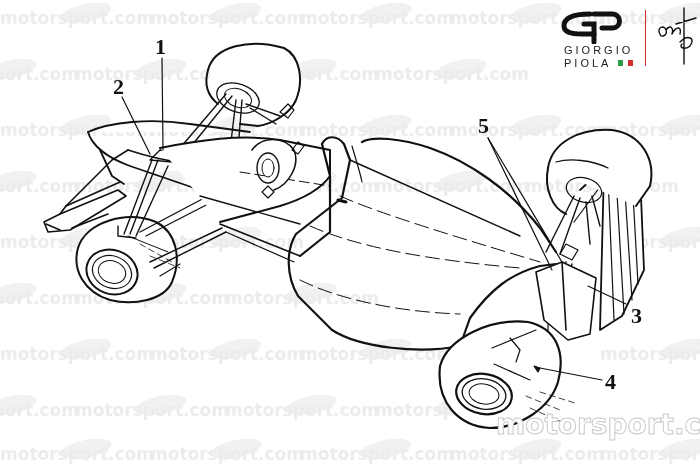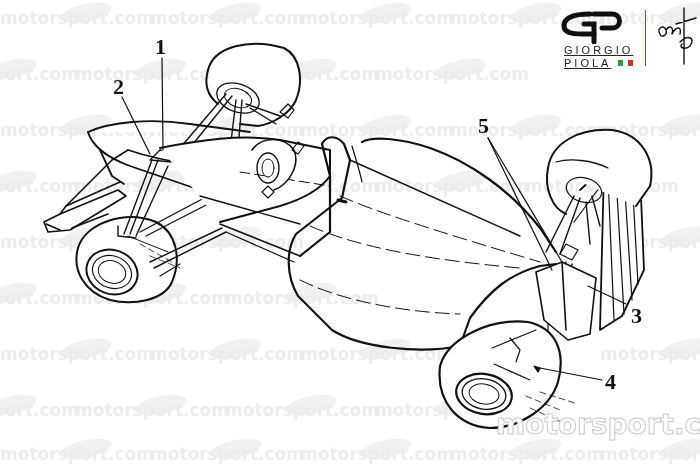--- a/index.html
+++ b/index.html
@@ -4,21 +4,21 @@
   <style>
     html, body { margin: 0; padding: 0; background: #ffffff; }
     body { width: 700px; height: 466px; overflow: hidden; position: relative; font-family: "Liberation Sans", sans-serif; }
     .stage { position: absolute; left: 0; top: 0; width: 700px; height: 466px; }
     .watermark-layer { position: absolute; left: 0; top: 0; width: 700px; height: 466px; pointer-events: none; }
     .wm { position: absolute; font-family: "DejaVu Sans", sans-serif; font-weight: bold; font-size: 17px; color: #ececec; letter-spacing: 0px; white-space: nowrap; }
     .wm-swoosh { position: absolute; width: 52px; height: 18px; border-radius: 50%; background: #f1f1f1; transform: rotate(-12deg); }
     .drawing { position: absolute; left: 0; top: 0; }
     .callout { position: absolute; font-family: "Liberation Serif", serif; font-weight: bold; font-size: 22px; color: #111; line-height: 1; }
     .logo { position: absolute; left: 556px; top: 4px; width: 140px; height: 66px; }
-    .logo-name { position: absolute; font-family: "Liberation Sans", sans-serif; font-size: 11px; letter-spacing: 3px; color: #222; text-decoration: underline; }
+    .logo-name { position: absolute; font-family: "Liberation Sans", sans-serif; font-size: 11px; letter-spacing: 3px; color: #222; }
     .flag { position: absolute; top: 56px; width: 5px; height: 6px; }
     .big-wm { position: absolute; left: 496px; top: 408px; font-family: "DejaVu Sans", sans-serif; font-weight: bold; font-size: 28px; color: #ffffff; -webkit-text-stroke: 1px #c9c9c9; letter-spacing: 0px; }
   </style>
 </head>
 <body>
 
 <div class="stage">
 
   <div class="watermark-layer" id="wm-layer">
       <div class="wm-swoosh" style="left: 60px; top: 4px;"></div>

